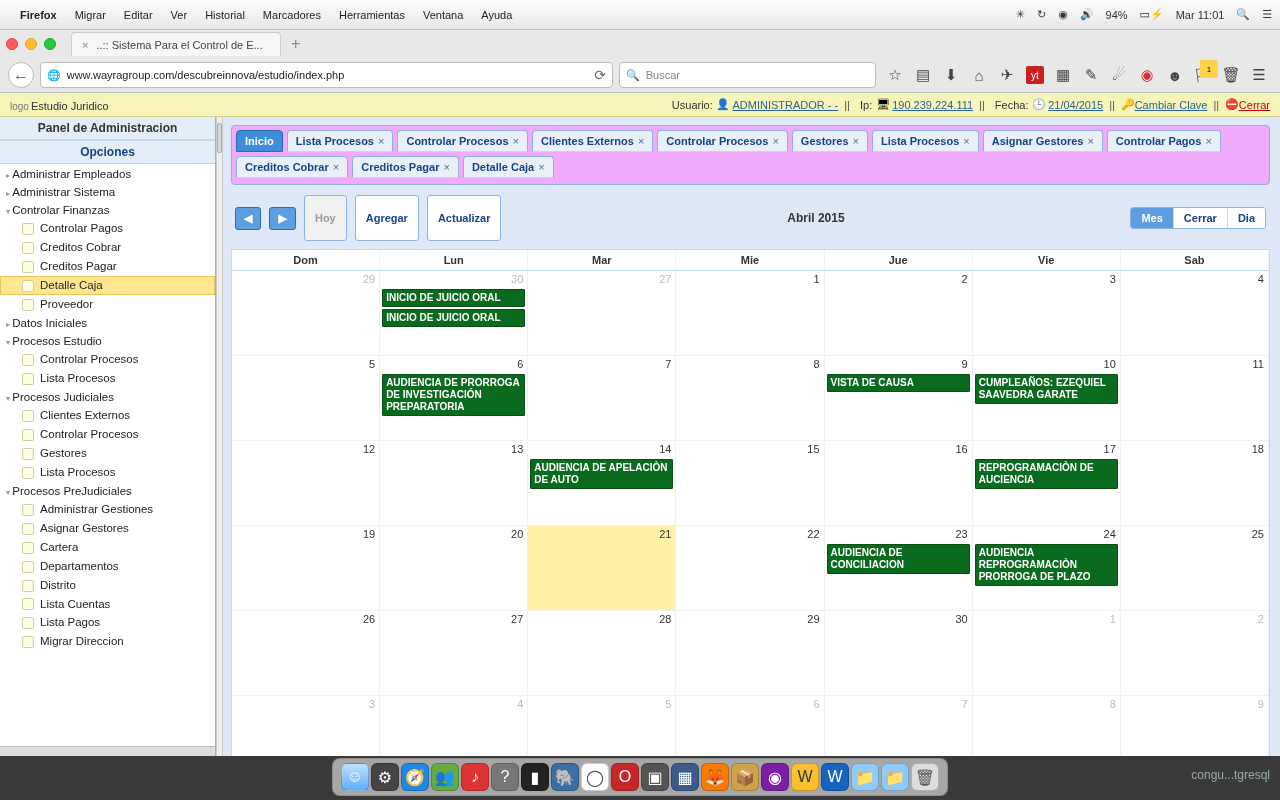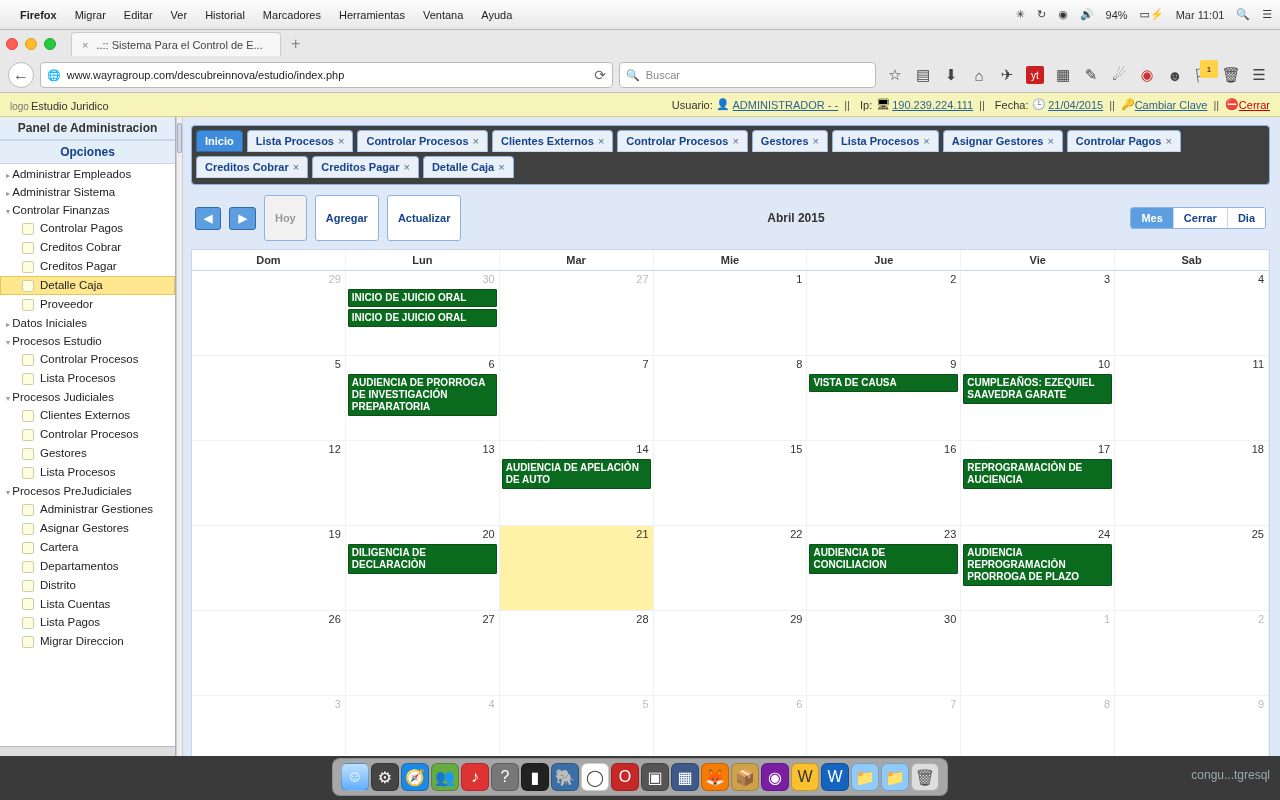--- a/index.html
+++ b/index.html
@@ -37,36 +37,36 @@
 .app-header { background:#f7f4b9; height:24px; display:flex; align-items:center; padding:0 10px; border-bottom:1px solid #d6d08a; font-size:11px; }
 .app-header .logo { font-size:16px; color:#333; }
 .app-header .logo small { font-size:10px; color:#777; margin-right:2px; }
 .app-header .spacer { flex:1; }
 .app-header .info { color:#333; margin-left:4px; }
 .app-header a.user { color:#2a6496; text-decoration:underline; }
 .sep { margin: 0 6px; color:#555; }
 
 
 .workspace { flex:1; display:flex; min-height:0; }
-.sidebar { width:176px; background:#fff; border-right:1px solid #aac; display:flex; flex-direction:column; overflow:hidden; }
+.sidebar { width:216px; background:#fff; border-right:1px solid #aac; display:flex; flex-direction:column; overflow:hidden; }
 .sidebar-title { background:#e3eef8; text-align:center; font-weight:bold; padding:4px 0; border-bottom:1px solid #c7d7e6; color:#333; font-size:12px; }
 .sidebar-subtitle { background:#e3eef8; text-align:center; font-weight:bold; padding:4px 0; border-bottom:1px solid #c7d7e6; border-top:1px solid #c7d7e6; color:#15428b; font-size:12px; }
 .tree { flex:1; overflow-y:auto; padding:1px 0 0 0; }
 .tree-node { padding:3px 6px; cursor:pointer; color:#222; white-space:nowrap; font-size:11.5px; }
 .tree-node.parent::before { content:"▸ "; color:#999; font-size:8px; }
 .tree-node.parent.open::before { content:"▾ "; color:#999; font-size:8px; }
 .tree-node.child { padding-left:22px; }
 .tree-node.child::before { content:""; display:inline-block; width:10px; height:10px; border:1px solid #d0cfa4; background:#fdfde0; margin-right:6px; vertical-align:middle; border-radius:2px; }
 .tree-node.selected { background:#ffe78f; border:1px solid #e6c657; padding:2px 5px; padding-left:21px; }
 .scrollhint { height:10px; background:#ddd; border-top:1px solid #bbb; }
 .split-handle { width:7px; background:#eee; border-right:1px solid #ccc; border-left:1px solid #ccc; display:flex; align-items:flex-start; justify-content:center; padding-top:6px; cursor:col-resize; }
 .split-handle .thumb { width:5px; height:30px; background:#cfd8e3; border:1px solid #aac; border-radius:2px; }
 
 .main { flex:1; padding:8px 10px 0 8px; background:#dfe8f6; overflow:hidden; display:flex; flex-direction:column; }
-.tabs-panel { background:#404040; border:1px solid #8db2e3; border-radius:4px; padding:4px 4px 6px; }
+.tabs-panel { background:#f0abfc; border:1px solid #8db2e3; border-radius:4px; padding:4px 4px 6px; }
 .tabs-row { display:flex; flex-wrap:wrap; gap:4px; }
 .tab-btn { background:#e9f0f8; border:1px solid #8db2e3; border-bottom:1px solid #c6d9ec; border-radius:4px 4px 0 0; padding:4px 8px; color:#15428b; font-weight:bold; font-size:11px; cursor:pointer; display:flex; align-items:center; }
 .tab-btn .x { margin-left:4px; color:#4a6f9a; font-weight:normal; font-size:11px; cursor:pointer; }
 .tab-btn.active { background:#3e8cdb; color:#fff; border-color:#2e6bab; }
 .calendar-wrap { flex:1; margin-top:10px; overflow:hidden; }
 .cal-toolbar { display:flex; align-items:center; gap:8px; padding:0 4px 8px; }
 .btn { background:#fff; border:1px solid #8db2e3; border-radius:3px; padding:16px 10px; color:#15428b; font-weight:bold; cursor:pointer; font-size:11px; }
 .btn.icon { padding:4px 8px; }
 .btn.icon.blue { background:#5c9ee0; color:#fff; border:1px solid #2e6bab; }
 .cal-title { flex:1; text-align:center; font-weight:bold; color:#333; font-size:12px; }
@@ -329,21 +329,20 @@
               <div class="event">REPROGRAMACIÒN DE AUCIENCIA</div>
             </div>
             <div class="cell">
               <div class="dnum">18</div>
             </div>
             <div class="cell">
               <div class="dnum">19</div>
             </div>
             <div class="cell">
               <div class="dnum">20</div>
-              <div class="event">DILIGENCIA DE DECLARACIÒN</div>
             </div>
             <div class="cell today">
               <div class="dnum">21</div>
             </div>
             <div class="cell">
               <div class="dnum">22</div>
             </div>
             <div class="cell">
               <div class="dnum">23</div>
               <div class="event">AUDIENCIA DE CONCILIACION</div>

